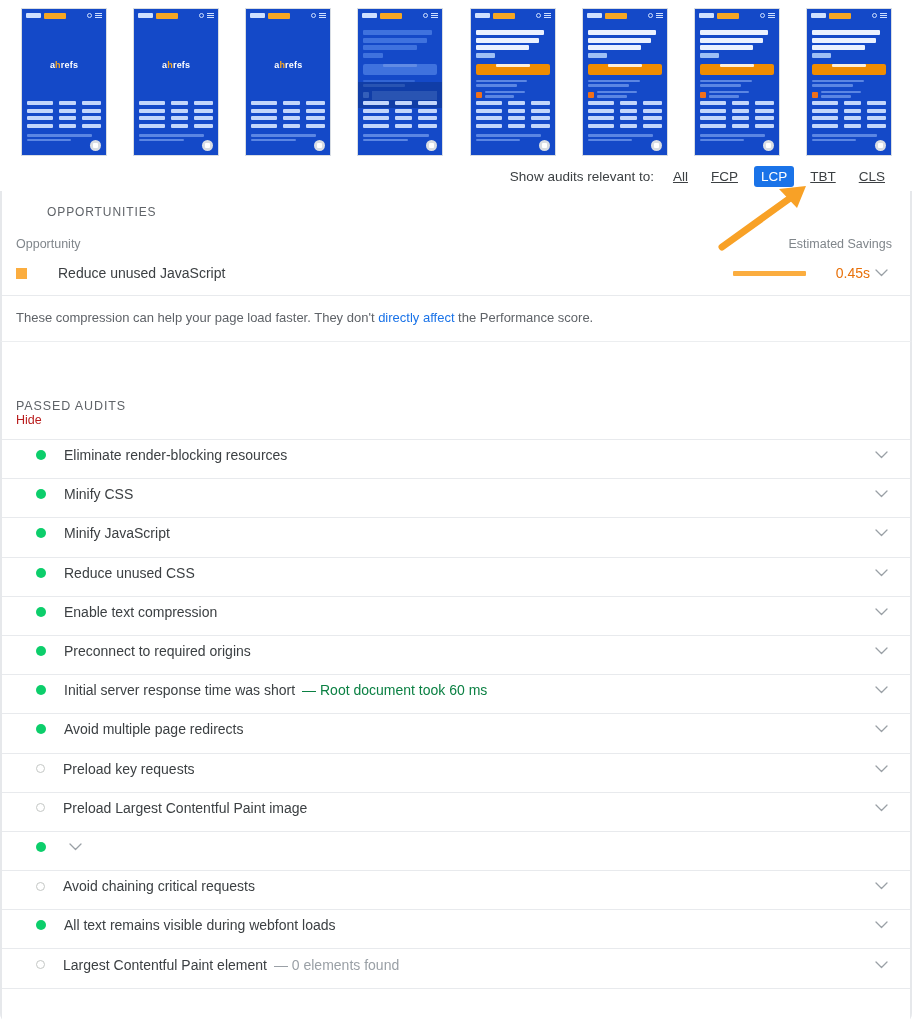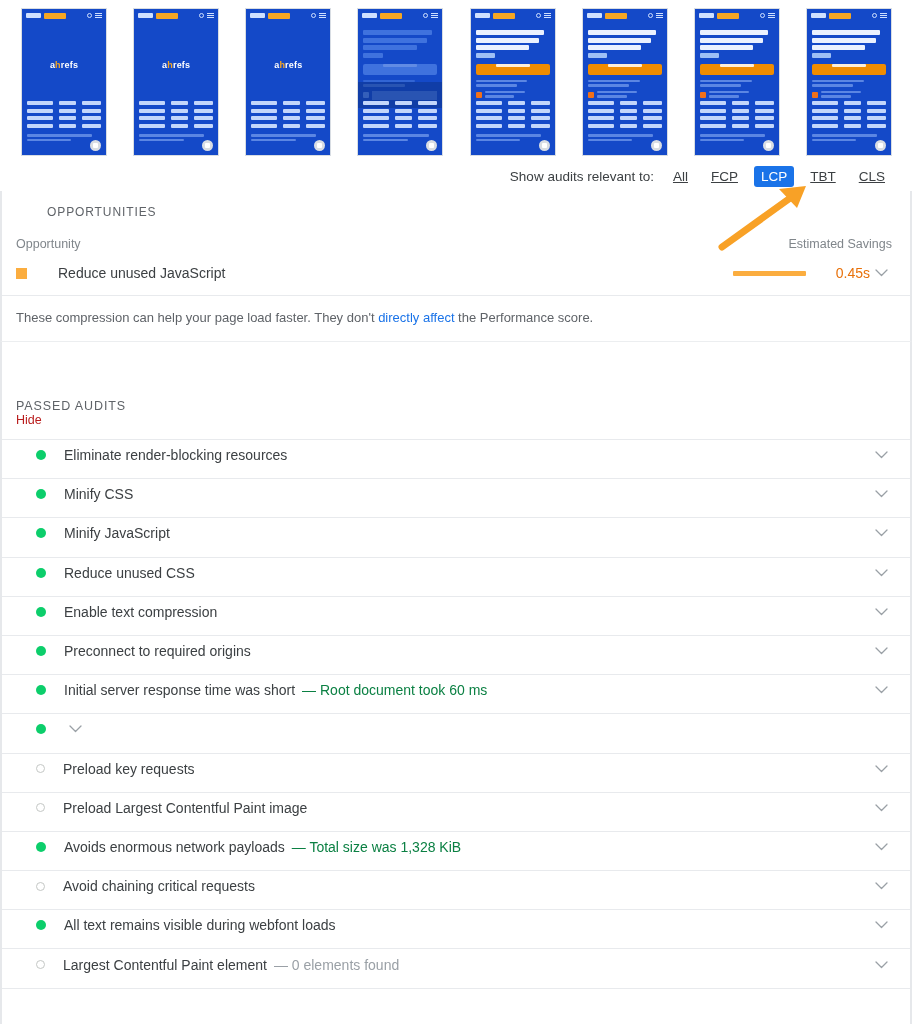--- a/index.html
+++ b/index.html
@@ -11,20 +11,21 @@
     font-family: "Liberation Sans", sans-serif;
     -webkit-font-smoothing: antialiased;
   }
 
   #page {
     position: relative;
     width: 912px;
     height: 1024px;
     overflow: hidden;
     background: #ffffff;
+    border-radius: 11px;
   }
 
   
   .filmstrip {
     display: flex;
     justify-content: space-between;
     align-items: flex-start;
     padding: 8px 20px 0 21px;
     height: 160px;
   }
@@ -912,20 +913,21 @@
     <span class="dot pass"></span>
     <span class="audit-title"><span>Initial server response time was short</span><span class="audit-sub green">— Root document took 60 ms</span></span>
     <span class="chev">
     <svg width="13" height="8" viewBox="0 0 13 8" fill="none" xmlns="http://www.w3.org/2000/svg">
       <path d="M1 1L6.5 6.5L12 1" stroke="#9aa0a6" stroke-width="1.3" stroke-linecap="round" stroke-linejoin="round"></path>
     </svg>
           </span>
         </div>
         <div class="audit-row">
     <span class="dot pass"></span>
+    <span class="audit-title"><span>Avoid multiple page redirects</span></span>
     <span class="chev">
     <svg width="13" height="8" viewBox="0 0 13 8" fill="none" xmlns="http://www.w3.org/2000/svg">
       <path d="M1 1L6.5 6.5L12 1" stroke="#9aa0a6" stroke-width="1.3" stroke-linecap="round" stroke-linejoin="round"></path>
     </svg>
           </span>
         </div>
         <div class="audit-row">
     <span class="dot info"></span>
     <span class="audit-title"><span>Preload key requests</span></span>
     <span class="chev">
@@ -938,21 +940,20 @@
     <span class="dot info"></span>
     <span class="audit-title"><span>Preload Largest Contentful Paint image</span></span>
     <span class="chev">
     <svg width="13" height="8" viewBox="0 0 13 8" fill="none" xmlns="http://www.w3.org/2000/svg">
       <path d="M1 1L6.5 6.5L12 1" stroke="#9aa0a6" stroke-width="1.3" stroke-linecap="round" stroke-linejoin="round"></path>
     </svg>
           </span>
         </div>
         <div class="audit-row">
     <span class="dot pass"></span>
-    <span class="audit-title"><span>Avoids enormous network payloads</span><span class="audit-sub green">— Total size was 1,328 KiB</span></span>
     <span class="chev">
     <svg width="13" height="8" viewBox="0 0 13 8" fill="none" xmlns="http://www.w3.org/2000/svg">
       <path d="M1 1L6.5 6.5L12 1" stroke="#9aa0a6" stroke-width="1.3" stroke-linecap="round" stroke-linejoin="round"></path>
     </svg>
           </span>
         </div>
         <div class="audit-row">
     <span class="dot info"></span>
     <span class="audit-title"><span>Avoid chaining critical requests</span></span>
     <span class="chev">

